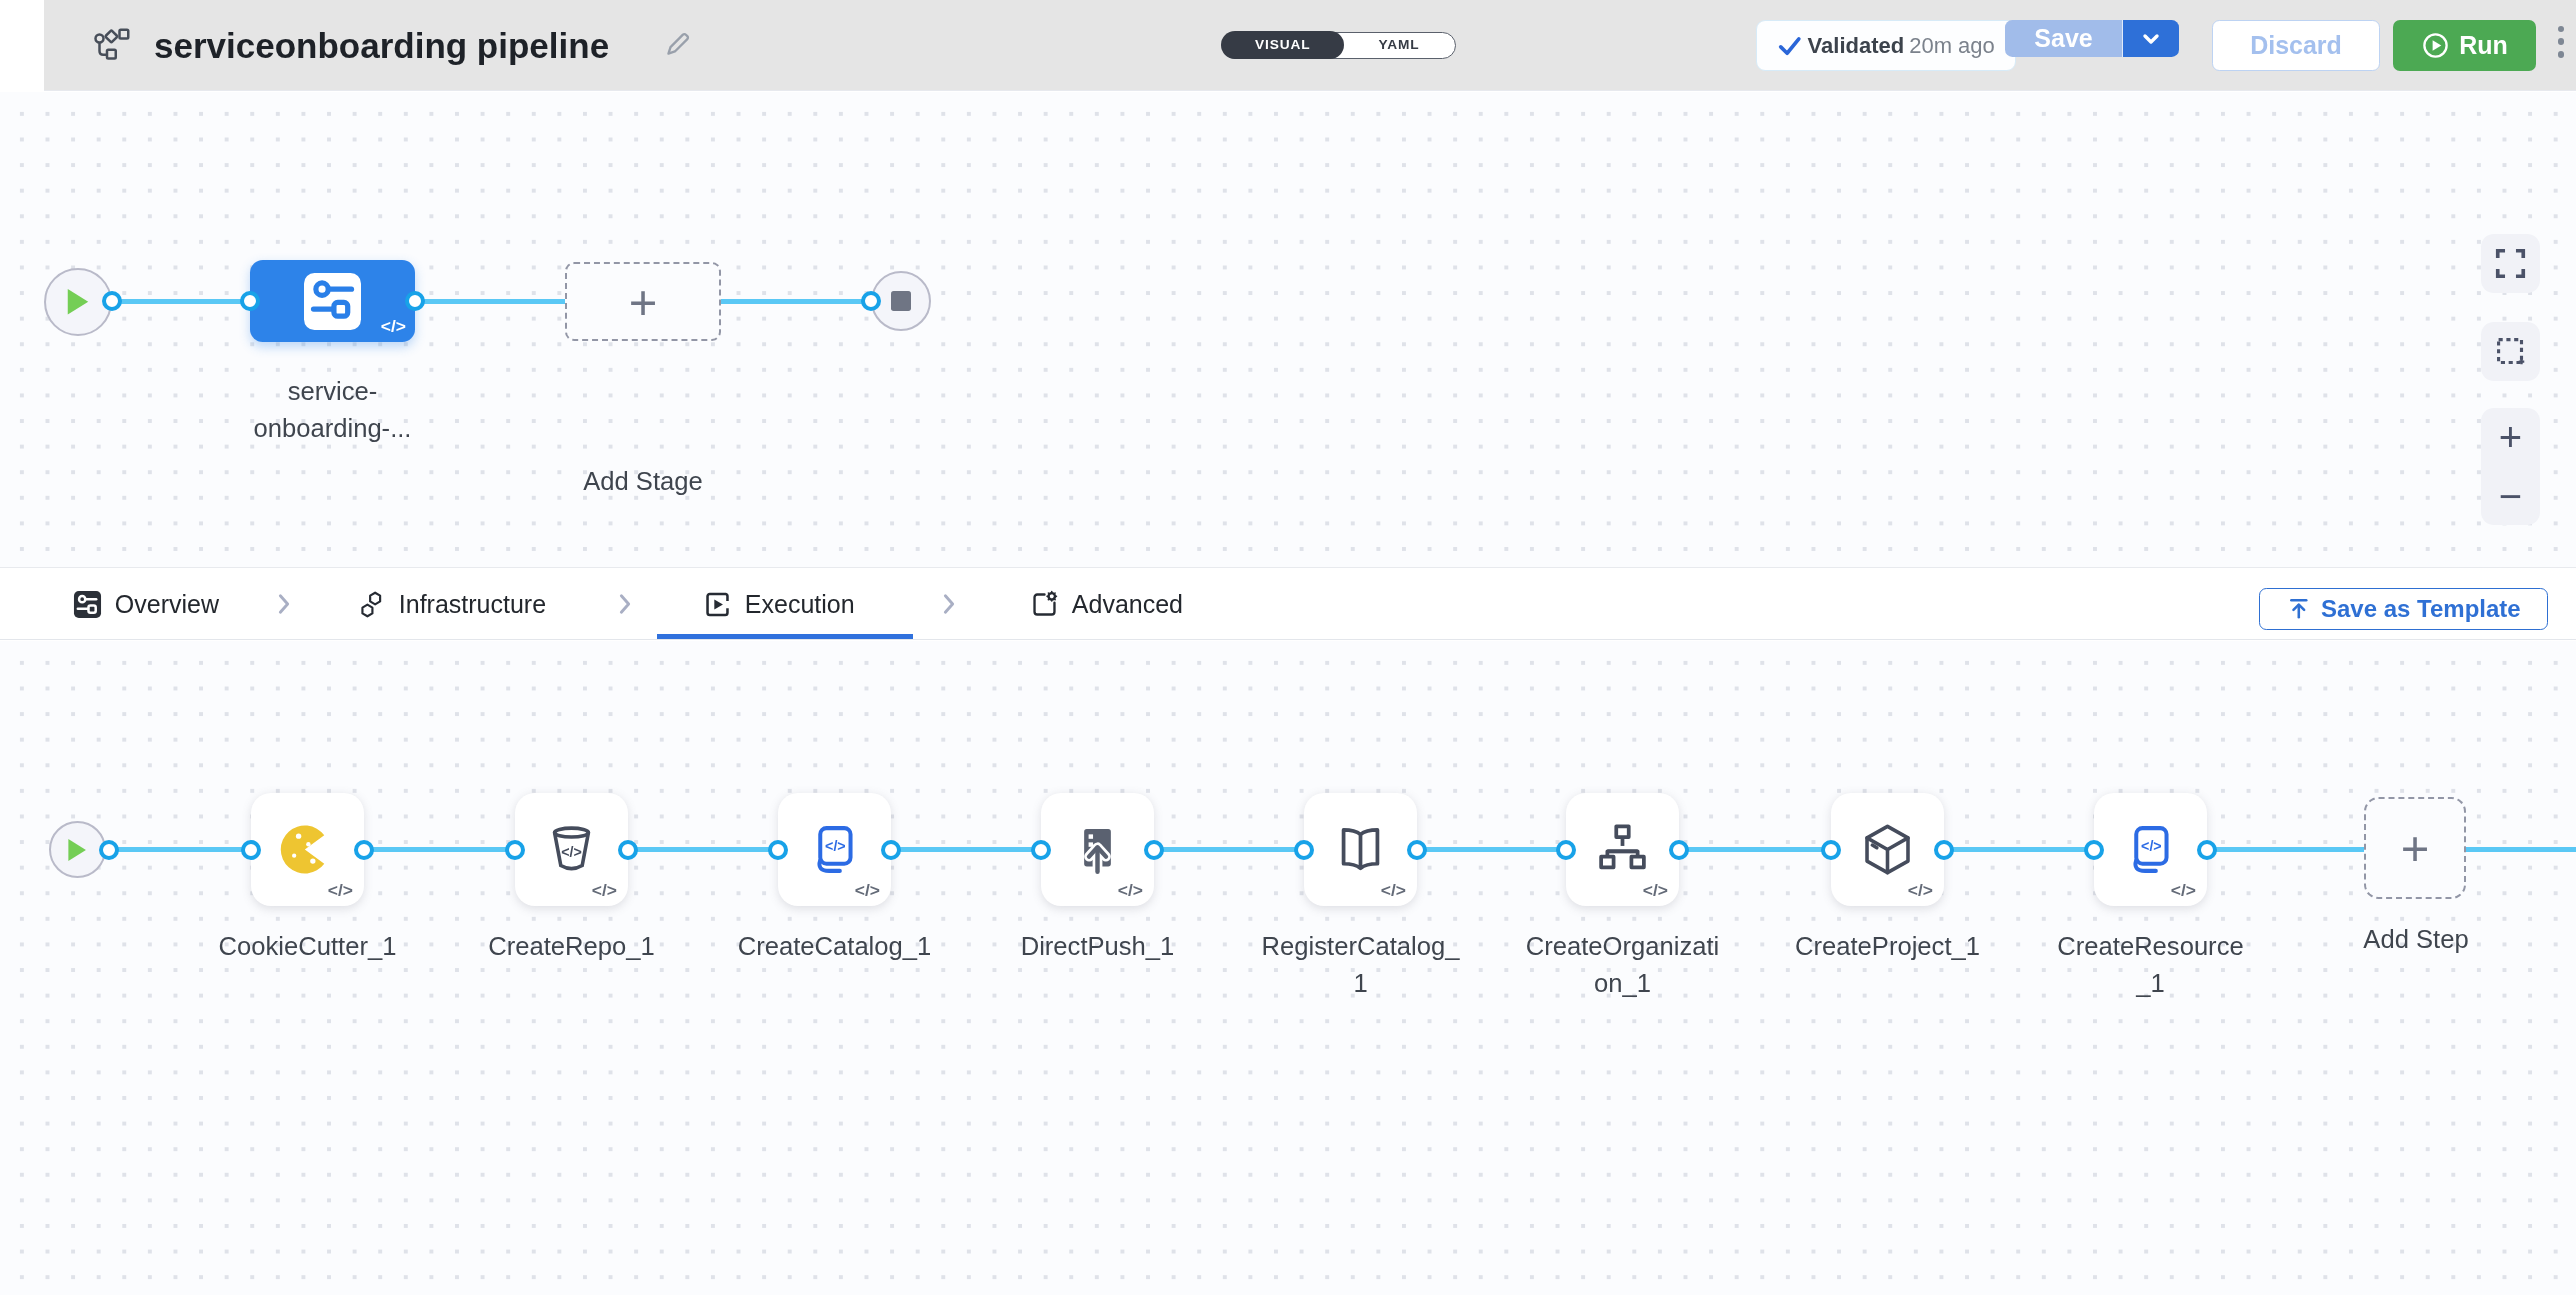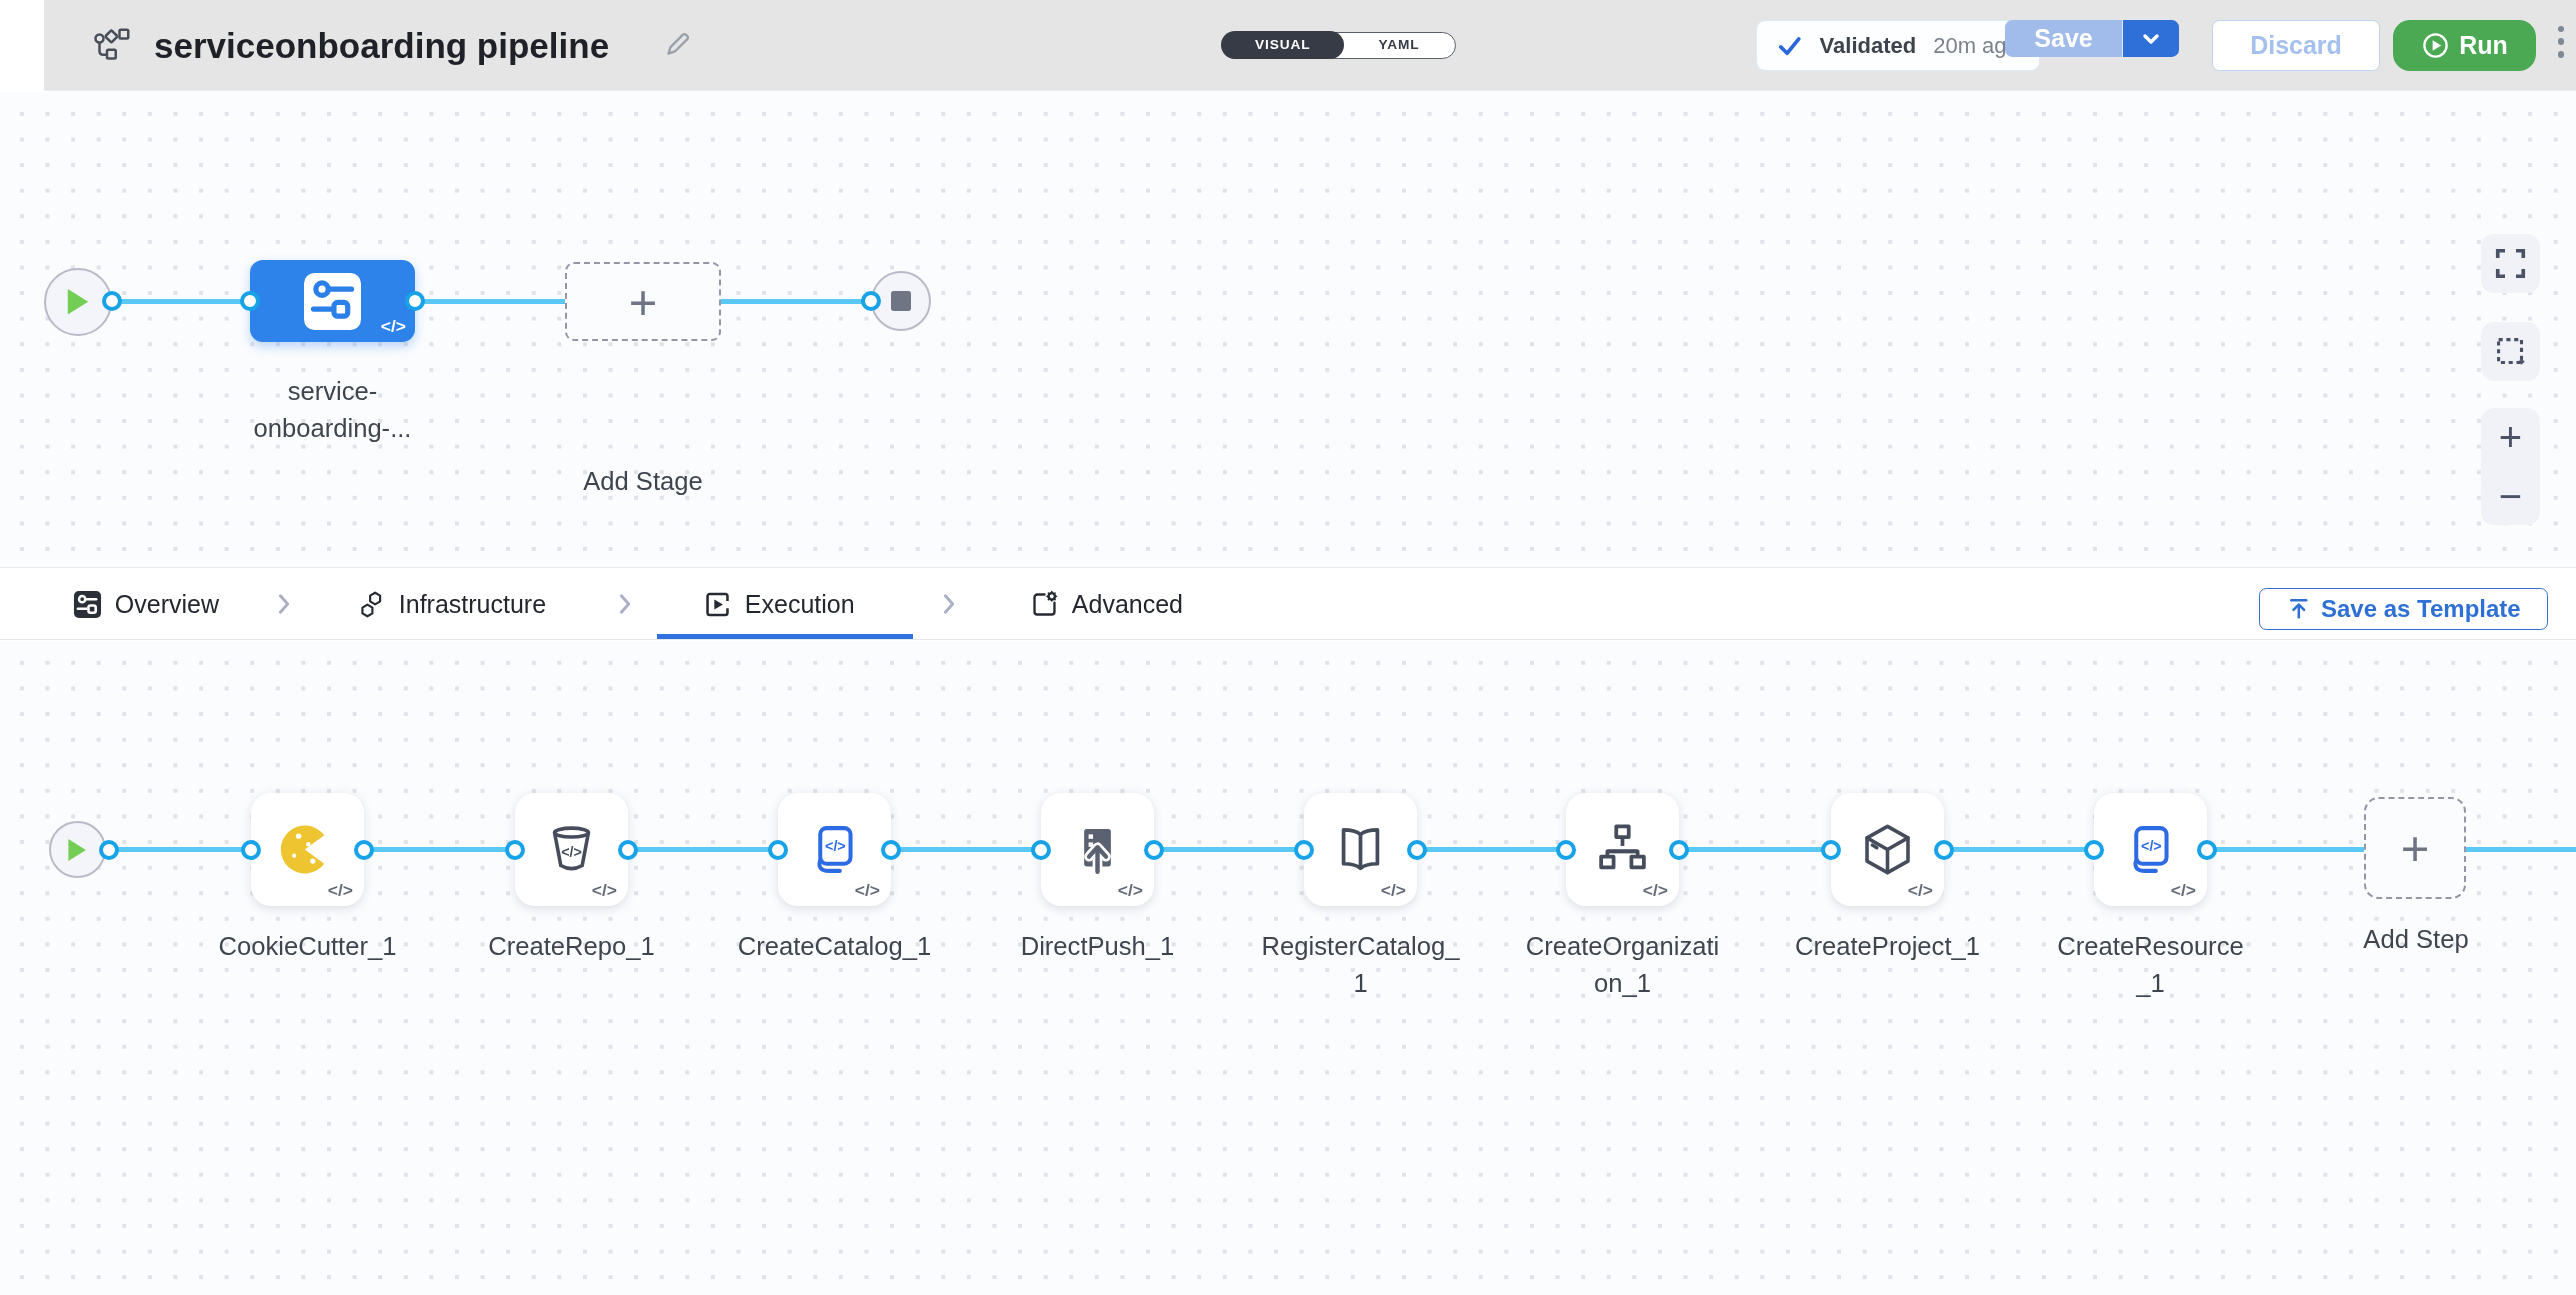--- a/index.html
+++ b/index.html
@@ -17,35 +17,35 @@
   .toggle { position:absolute; left:1178px; top:32px; width:234px; height:27.4px;
     border:1.8px solid #5a606b; border-radius:14.6px; background:#fff;padding-left:32px; }
   .toggle .seg { position:absolute; top:0; height:24px; line-height:24px; text-align:center;
     font-size:13.7px; font-weight:bold; letter-spacing:0.9px; }
   .toggle .seg.visual { left:-1.8px; top:-1.8px; width:123px; height:27.4px; line-height:27.4px;
     background:#363b45; color:#fff; border-radius:14.6px; }
   .toggle .seg.yaml { left:123px; width:106px; color:#363b45; }
 
   .validated { position:absolute; left:1712px; top:20px; height:51px; padding:0 20px;
     border:1.8px solid #d7ebf8; border-radius:9.1px; background:#fdfeff;
-    display:flex; align-items:center; gap:17px; }
+    display:flex; align-items:center; gap:5px; }
   .validated .lbl { font-size:22px; font-weight:bold; color:#3c434c; }
   .validated .time { font-size:22px; color:#7b828c; }
 
   .save-split { position:absolute; left:1961px; top:20px; height:37px; display:flex; }
   .save-main { width:117px; background:#a1bcea; border-radius:7.3px 0 0 7.3px; color:#fff;
     font-size:25px; font-weight:bold; display:flex; align-items:center; justify-content:center; }
   .save-caret { width:57px; background:#2e70d8; border-radius:0 7.3px 7.3px 0;
     border-left:1.8px solid rgba(255,255,255,.85); display:flex; align-items:center; justify-content:center; }
 
   .discard { position:absolute; left:2168px; top:20px; width:168px; height:51px; background:#fff;
     border:1.8px solid #bdd3f3; border-radius:7.3px; color:#a4c0ee; font-size:25px; font-weight:bold;
     display:flex; align-items:center; justify-content:center; }
   .run { position:absolute; left:2349px; top:20px; width:143px; height:51px; background:#4ca953;
-    border-radius:17px; color:#fff; font-size:25px; font-weight:bold;
+    border-radius:7px; color:#fff; font-size:25px; font-weight:bold;
     display:flex; align-items:center; justify-content:center; gap:9.1px; }
   .kebab { position:absolute; left:2506px; top:25.6px; width:22px; display:flex; flex-direction:column;
     align-items:center; gap:6.4px; cursor:pointer; }
   .kebab i { width:6.4px; height:6.4px; border-radius:50%; background:#7e8794; }
 
   
   .canvas { position:absolute; left:0; width:2576px; background:#fbfcfe;
     background-image:radial-gradient(circle, #dfe2e9 2.1px, transparent 2.3px);
     background-size:25.6px 25.6px; background-position:9.1px 9.1px; }
   .stage-canvas { top:92px; height:475px; }

